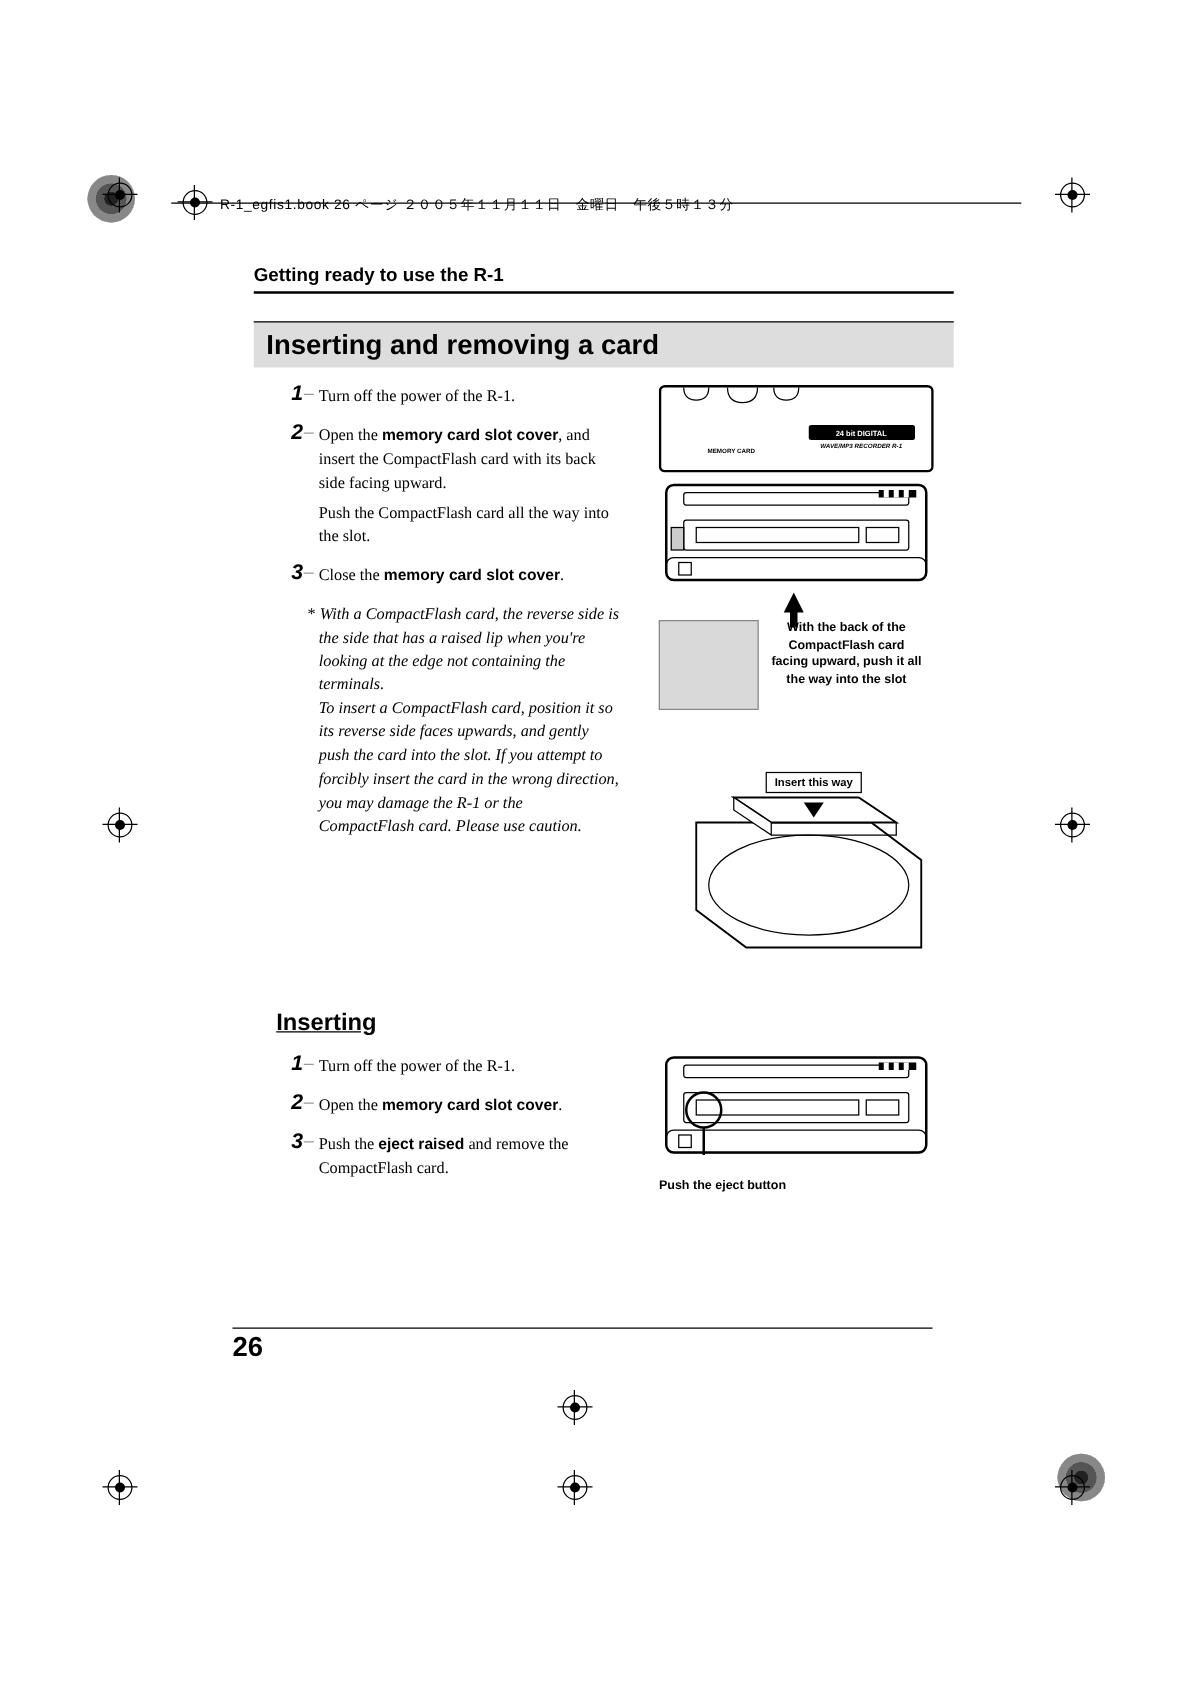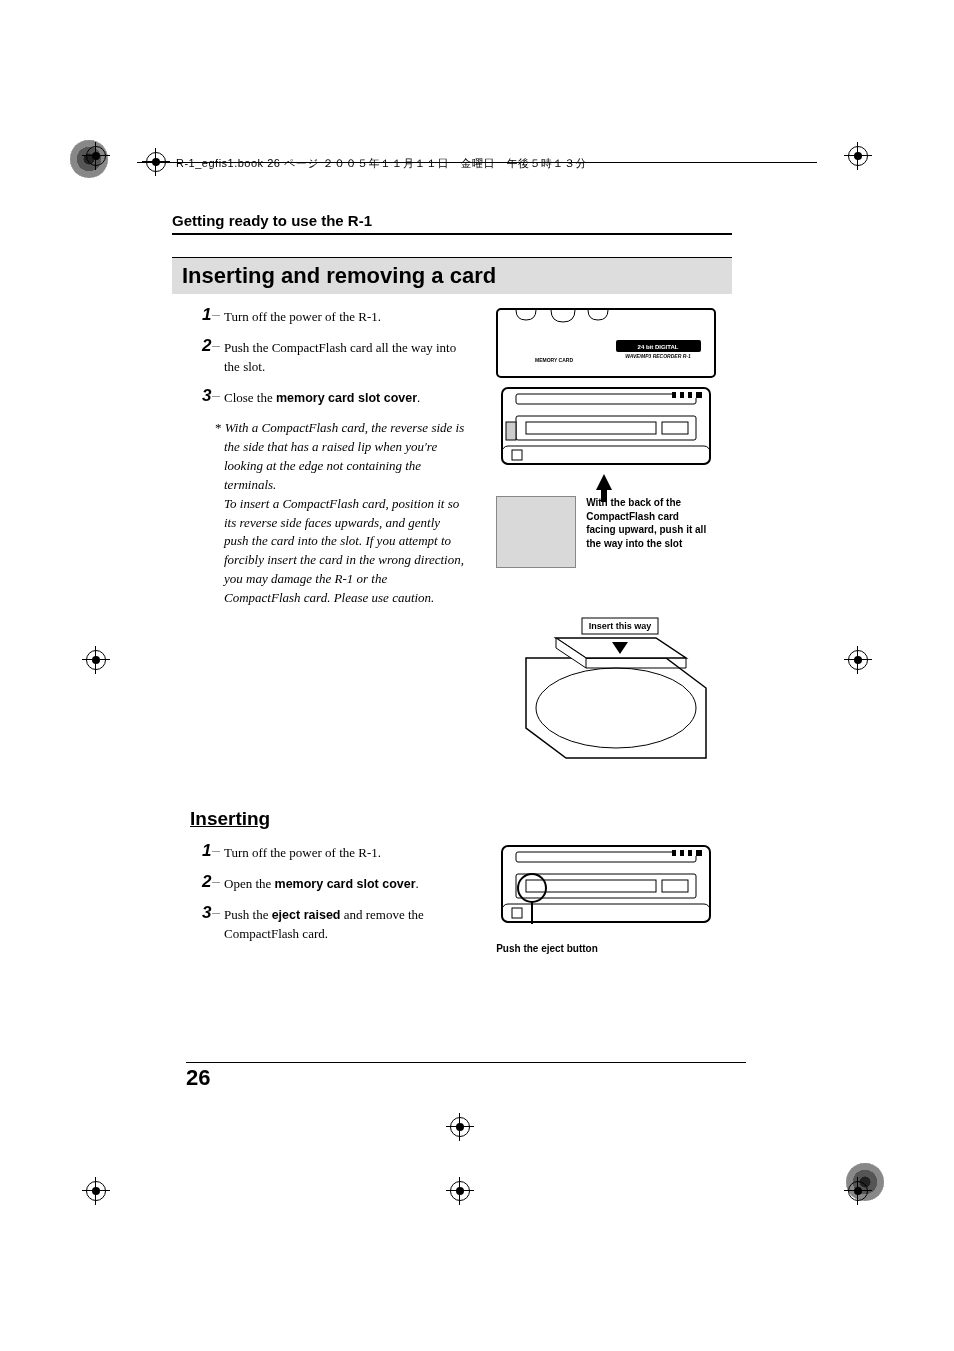--- a/index.html
+++ b/index.html
@@ -91,21 +91,21 @@
     top: 156px;
     left: 176px;
     font-size: 11px;
     font-family: Arial, sans-serif;
     letter-spacing: 0.5px;
   }
 
   .content {
     position: absolute;
     top: 212px;
-    left: 172px;
+    left: 203px;
     width: 560px;
   }
 
   .section-header {
     font-family: Arial, sans-serif;
     font-weight: bold;
     font-size: 15px;
     margin-bottom: 4px;
   }
   .rule-thick {
@@ -292,20 +292,21 @@
         <div class="step">
           <div class="step-num">1</div>
           <div class="step-body">
             <p>Turn off the power of the R-1.</p>
           </div>
         </div>
 
         <div class="step">
           <div class="step-num">2</div>
           <div class="step-body">
+            <p><span>Open the </span><span class="b">memory card slot cover</span><span>, and insert the CompactFlash card with its back side facing upward.</span></p>
             <p>Push the CompactFlash card all the way into the slot.</p>
           </div>
         </div>
 
         <div class="step">
           <div class="step-num">3</div>
           <div class="step-body">
             <p><span>Close the </span><span class="b">memory card slot cover</span><span>.</span></p>
           </div>
         </div>
@@ -339,21 +340,21 @@
           <rect x="20" y="30" width="180" height="24" rx="2" fill="none" stroke="#000"></rect>
           <rect x="30" y="36" width="130" height="12" fill="none" stroke="#000"></rect>
           <rect x="10" y="36" width="10" height="18" fill="#ccc" stroke="#000"></rect>
           <rect x="166" y="36" width="26" height="12" fill="none" stroke="#000"></rect>
           <rect x="6" y="60" width="208" height="18" rx="6" fill="none" stroke="#000"></rect>
           <rect x="16" y="64" width="10" height="10" fill="none" stroke="#000"></rect>
         </svg>
 
         <div class="arrow-up"></div>
 
-        <div style="display:flex; gap:10px;">
+        <div style="display:flex; gap:10px;text-align:center;">
           <div class="photo-box"></div>
           <div class="fig-caption" style="width:120px;">With the back of the CompactFlash card facing upward, push it all the way into the slot</div>
         </div>
 
         <svg class="insert-fig" viewBox="0 0 200 170">
           <path d="M10 60 L150 60 L190 90 L190 160 L50 160 L10 130 Z" fill="none" stroke="#000" stroke-width="1.5"></path>
           <ellipse cx="100" cy="110" rx="80" ry="40" fill="none" stroke="#000"></ellipse>
           <path d="M40 40 L140 40 L170 60 L70 60 Z" fill="#fff" stroke="#000" stroke-width="1.5"></path>
           <path d="M40 40 L40 50 L70 70 L70 60 Z" fill="#fff" stroke="#000"></path>
           <path d="M170 60 L170 70 L70 70" fill="none" stroke="#000"></path>

